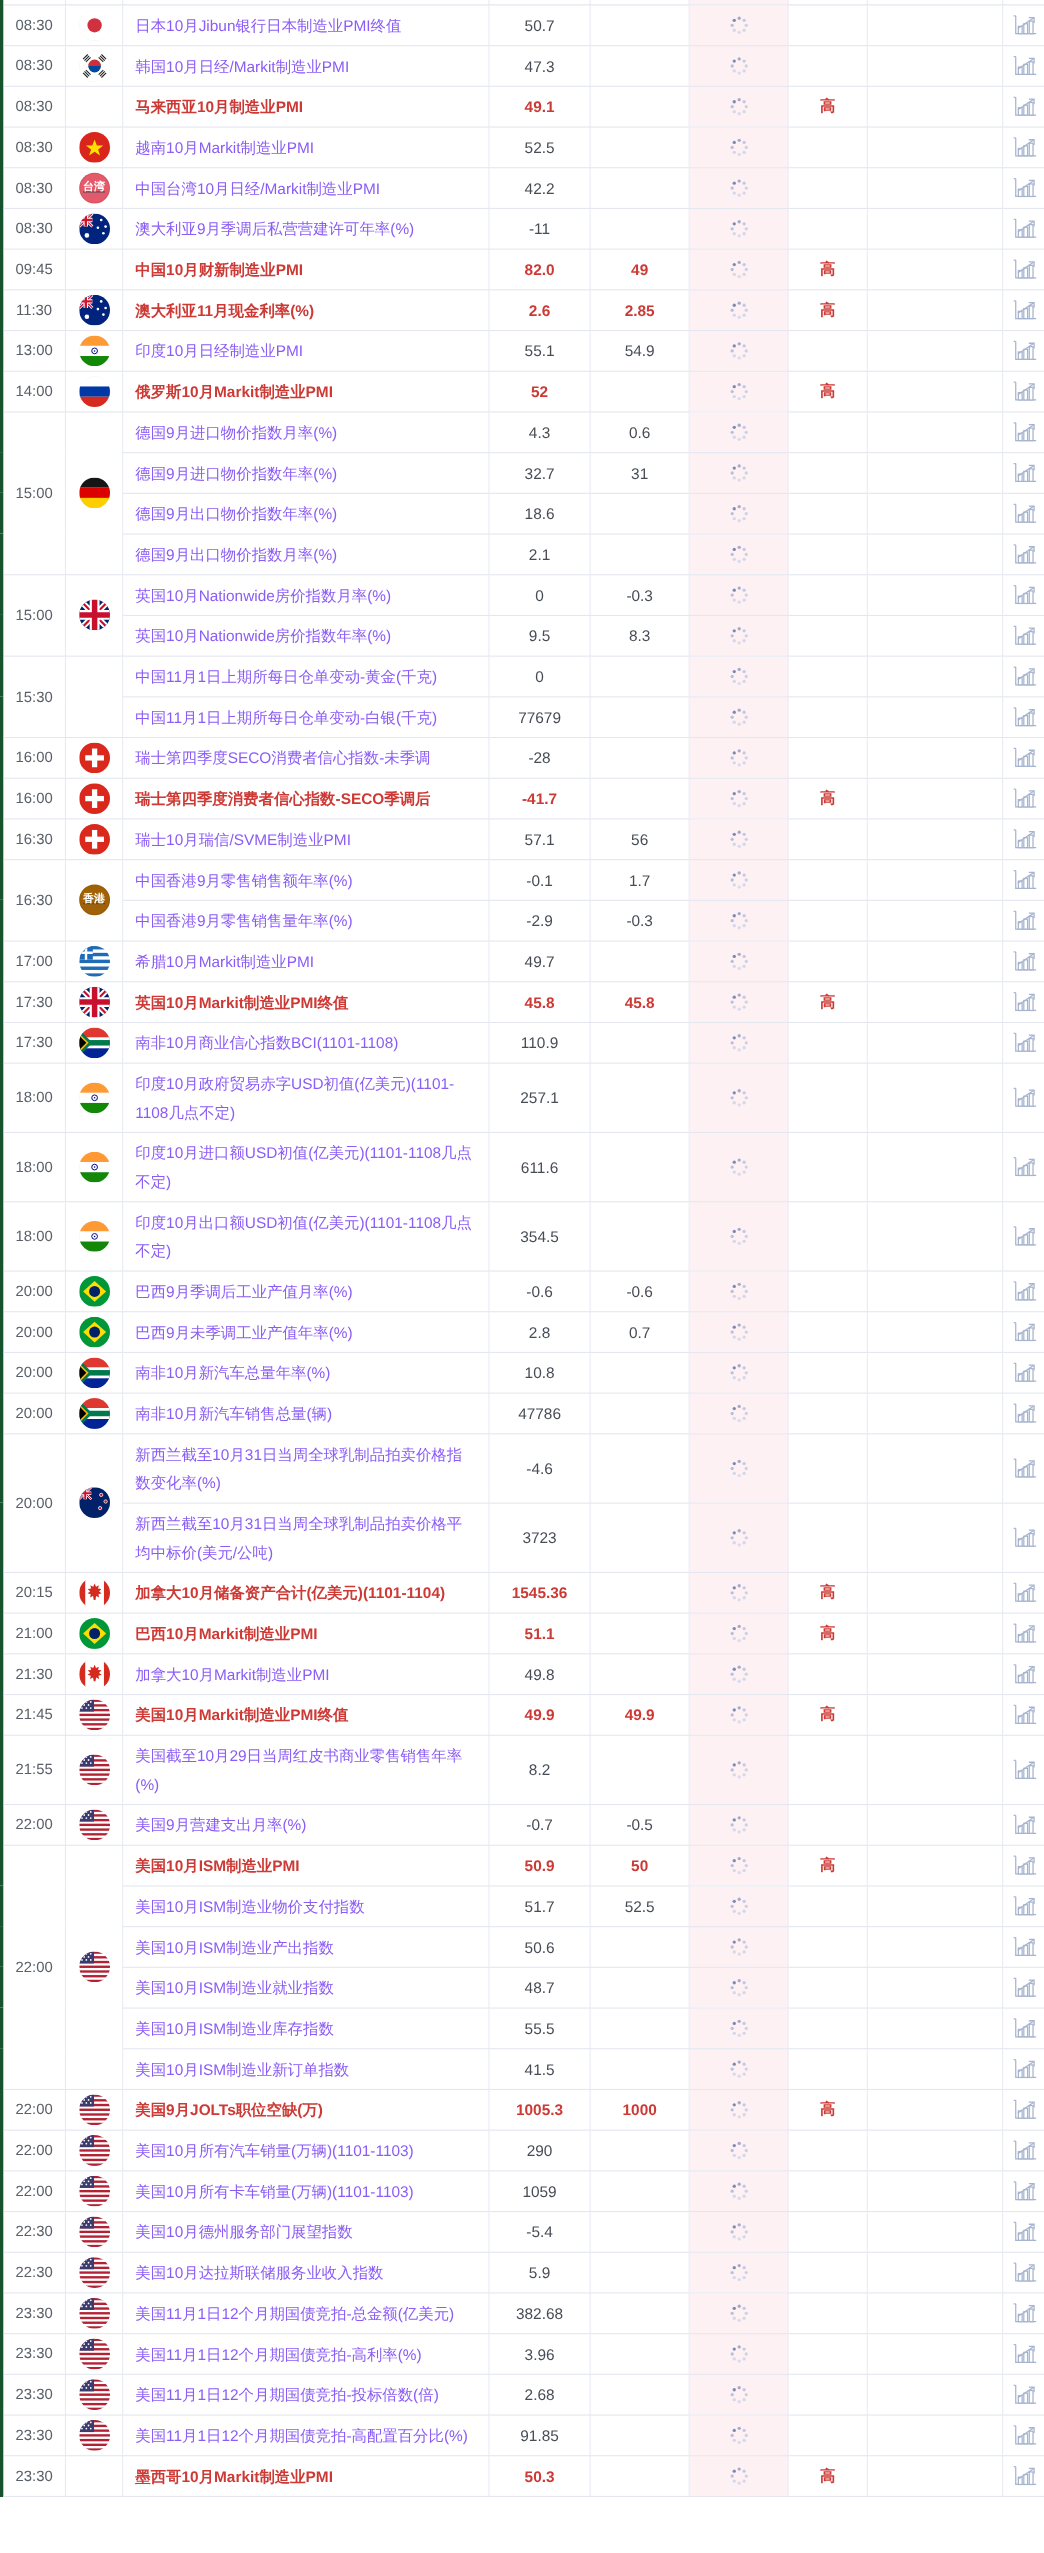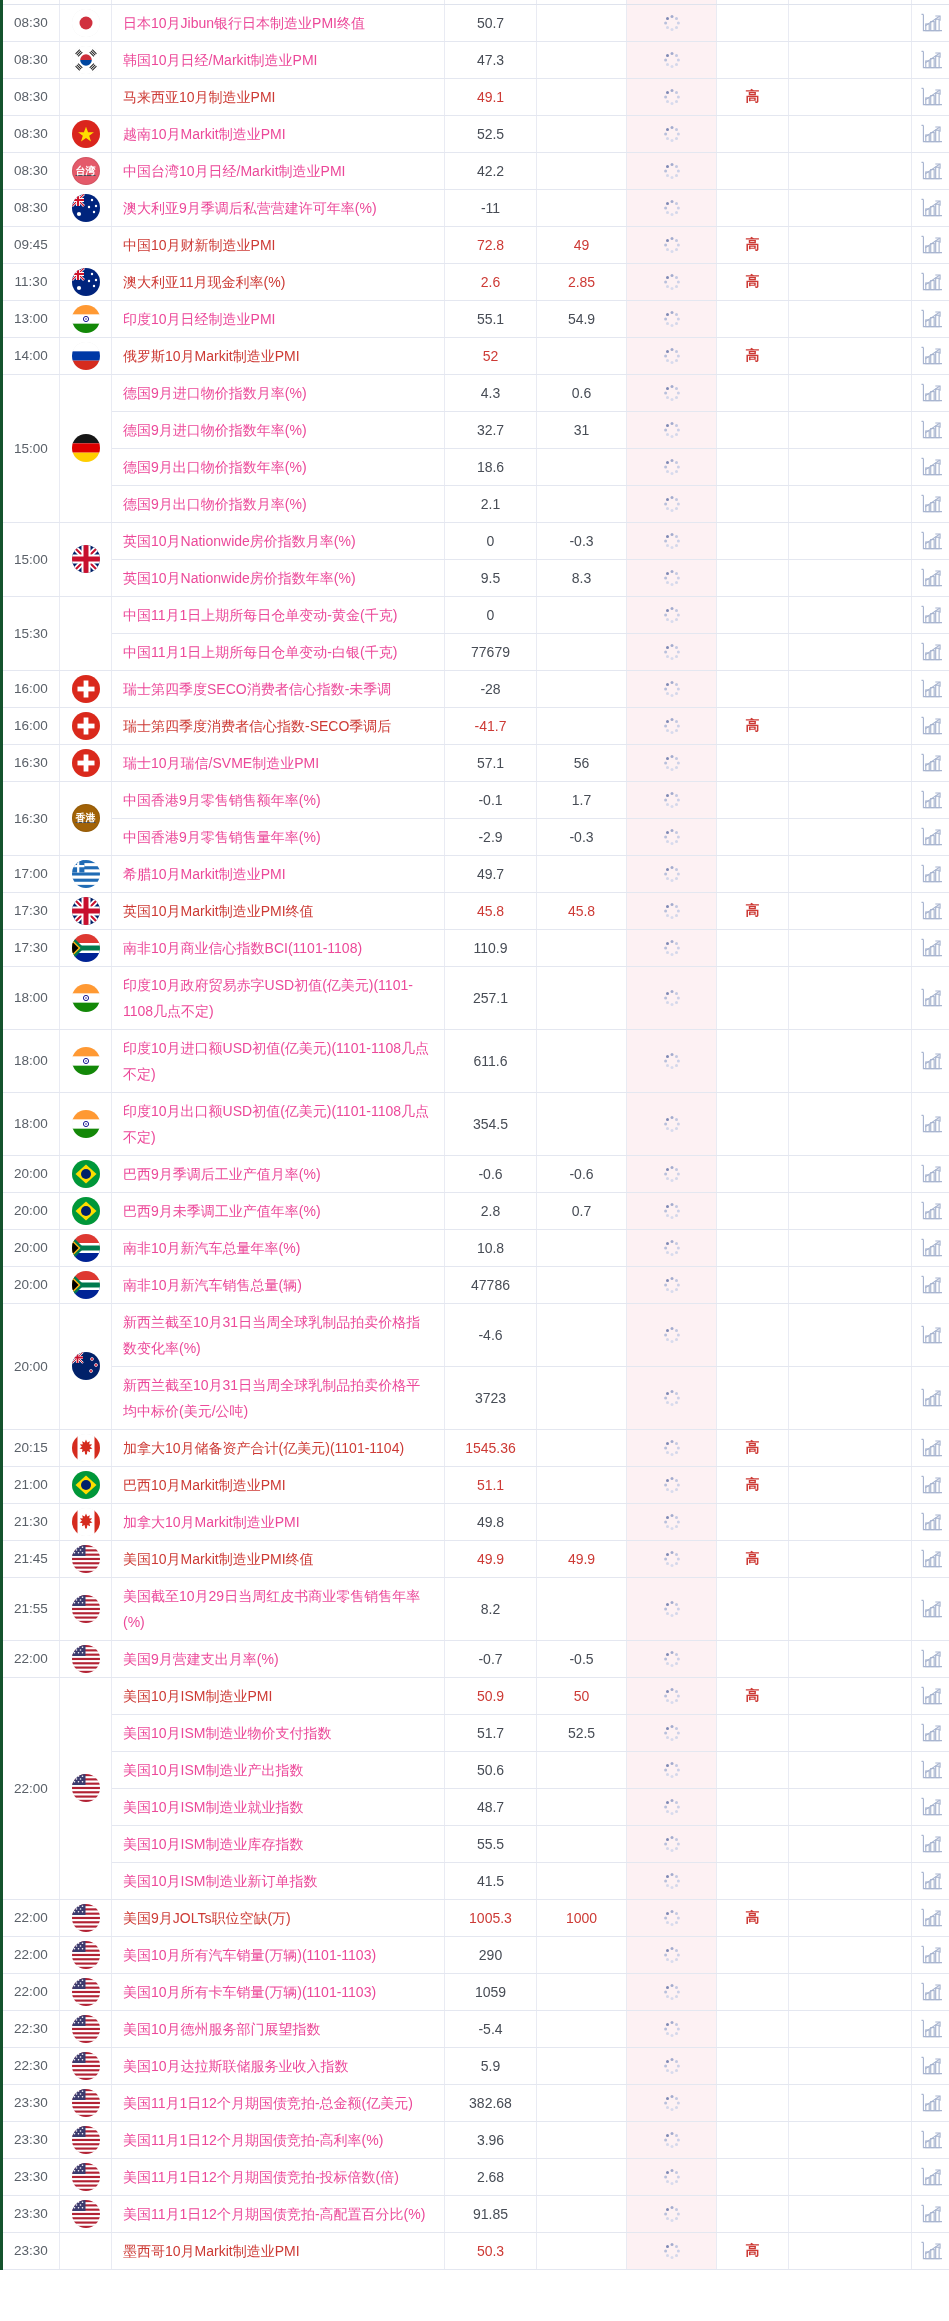--- a/index.html
+++ b/index.html
@@ -5,26 +5,26 @@
   html,body{margin:0;padding:0;background:#fff;}
   body{width:949px;font-family:"Liberation Sans","DejaVu Sans",sans-serif;}
   table{border-collapse:collapse;table-layout:fixed;width:949px;border-left:3px solid #14532d;}
   td{border-right:1px solid #e9ebf3;border-bottom:1px solid #e4e7f0;padding:0;vertical-align:middle;
      font-size:14px;color:#474c55;overflow:hidden;}
   tr{height:37px;}
   tr.sliver{height:4px;}
   tr.sliver td{border-bottom:1px solid #dfe3ed;}
   td.time{color:#5a6068;font-size:13.5px;text-align:center;}
   td.flagcell{text-align:center;}
-  td.event{padding:5px 10px 5px 11px;line-height:26px;color:#ec4899;text-align:left;}
+  td.event{padding:5px 10px 5px 11px;line-height:26px;color:#8b5cf6;text-align:left;}
   td.val{text-align:center;}
   td.spin{background:#fdf1f3;text-align:center;}
   td.imp{text-align:center;}
   td.chart{text-align:center;}
-  tr.high td.event, tr.high td.val{color:#cd3a35;font-weight:normal;}
+  tr.high td.event, tr.high td.val{color:#cd3a35;font-weight:bold;}
   td.imp span{color:#cd3a35;font-weight:bold;font-size:14px;}
   .flag{width:28px;height:28px;border-radius:50%;overflow:hidden;display:inline-flex;align-items:center;
         justify-content:center;box-shadow:inset 0 0 0 1px rgba(0,0,0,.08);vertical-align:middle;text-decoration:underline;}
   .flag svg{width:100%;height:100%;display:block;}
   .flag.badge span{color:#fff;font-size:10px;font-weight:bold;line-height:1;letter-spacing:0;}
   .iconwrap{display:inline-block;line-height:0;vertical-align:middle;}
 </style>
 </head>
 <body>
 
@@ -253,21 +253,21 @@
                 <rect x="11.2" y="9" width="3.6" height="9.5" fill="#fff"></rect>
                 <rect x="16.4" y="6.5" width="3.6" height="12" fill="#fff"></rect>
                 <path d="M5.5 13.5L20.5 3.5"></path>
                 <path d="M16 3.2H21V8.2"></path>
               </svg></span></td>
         </tr>
         <tr class="high">
           <td class="time" rowspan="1">09:45</td>
           <td class="flagcell" rowspan="1"></td>
           <td class="event">中国10月财新制造业PMI</td>
-          <td class="val">72.8</td>
+          <td class="val">82.0</td>
           <td class="val">49</td>
           <td class="spin"><span class="iconwrap"><svg viewBox="0 0 18 18" width="18" height="18">
                 <circle cx="9" cy="2.6" r="1.5" fill="#a3abce"></circle>
                 <circle cx="13.5" cy="4.5" r="1.5" fill="#c3c9e2"></circle>
                 <circle cx="15.4" cy="9" r="1.5" fill="#ccd1e8"></circle>
                 <circle cx="13.5" cy="13.5" r="1.5" fill="#d3d7ea"></circle>
                 <circle cx="9" cy="15.4" r="1.5" fill="#d8dbee"></circle>
                 <circle cx="4.5" cy="13.5" r="1.5" fill="#d3d7ea"></circle>
                 <circle cx="2.6" cy="9" r="1.5" fill="#b9c0db"></circle>
                 <circle cx="4.5" cy="4.5" r="1.5" fill="#7f89b5"></circle>

